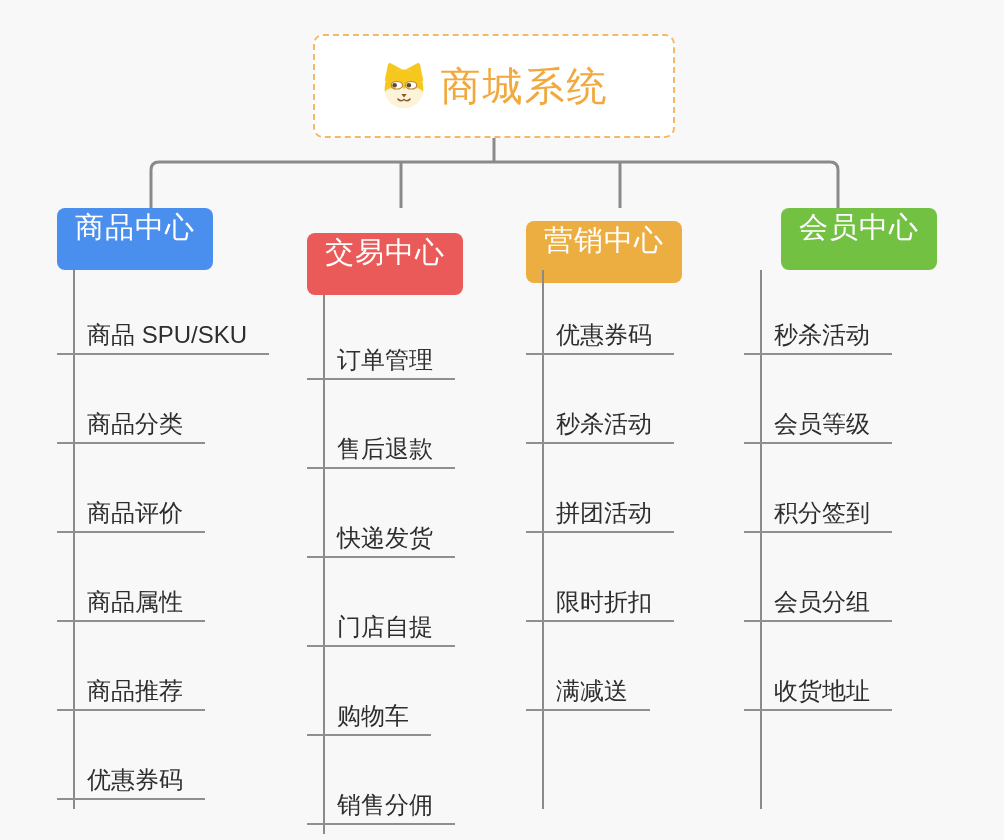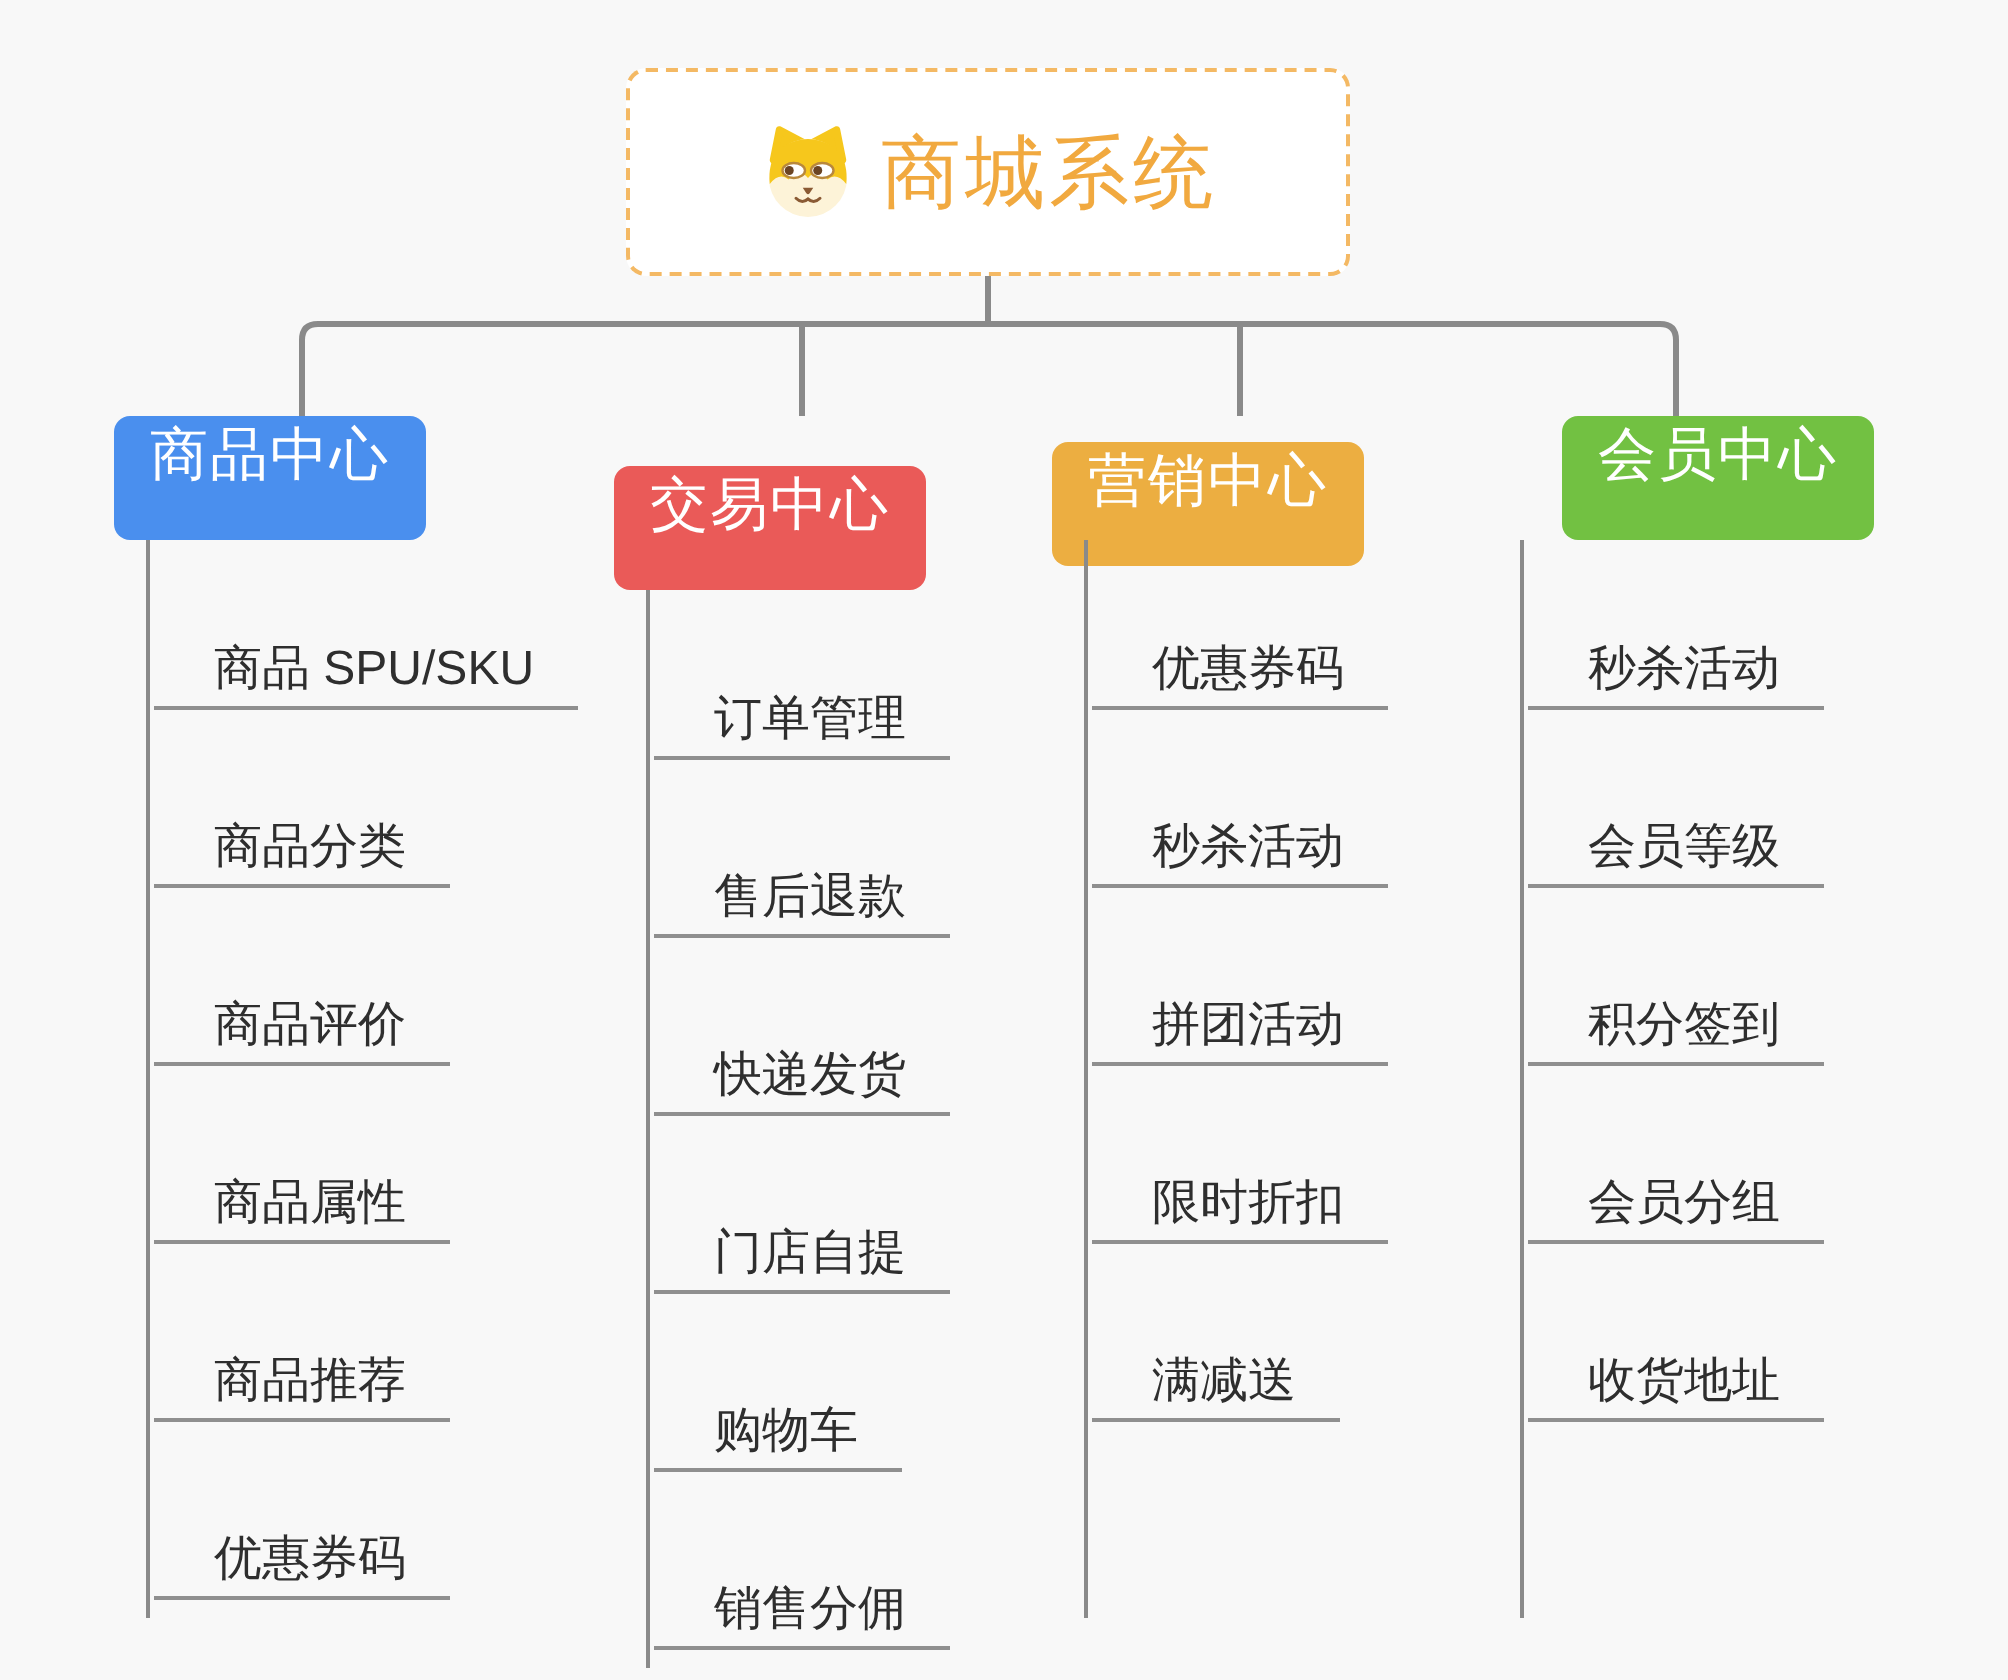--- a/index.html
+++ b/index.html
@@ -40,21 +40,21 @@
     display:flex; justify-content:center;
     color:#ffffff; font-size:29px; letter-spacing:1px; white-space:nowrap;
     cursor:default;
   }
 
   .branch-vline {
     position:absolute; left:16px; top:62px; width:2px; height:539px;
     background:#8a8a8a;
   }
 
-  .items { position:absolute; left:20px; top:58px; list-style:none; }
+  .items { position:absolute; left:0; top:58px; list-style:none; }
   .item-row { height:89px; display:flex; align-items:flex-end; }
   .item-node {
     display:inline-block; white-space:nowrap;
     font-size:24px; line-height:1.25; color:#2e2e2e;
     padding:0 22px 3px 30px;
     border-bottom:2px solid #8f8f8f;
   }
 </style>
 </head>
 <body>

